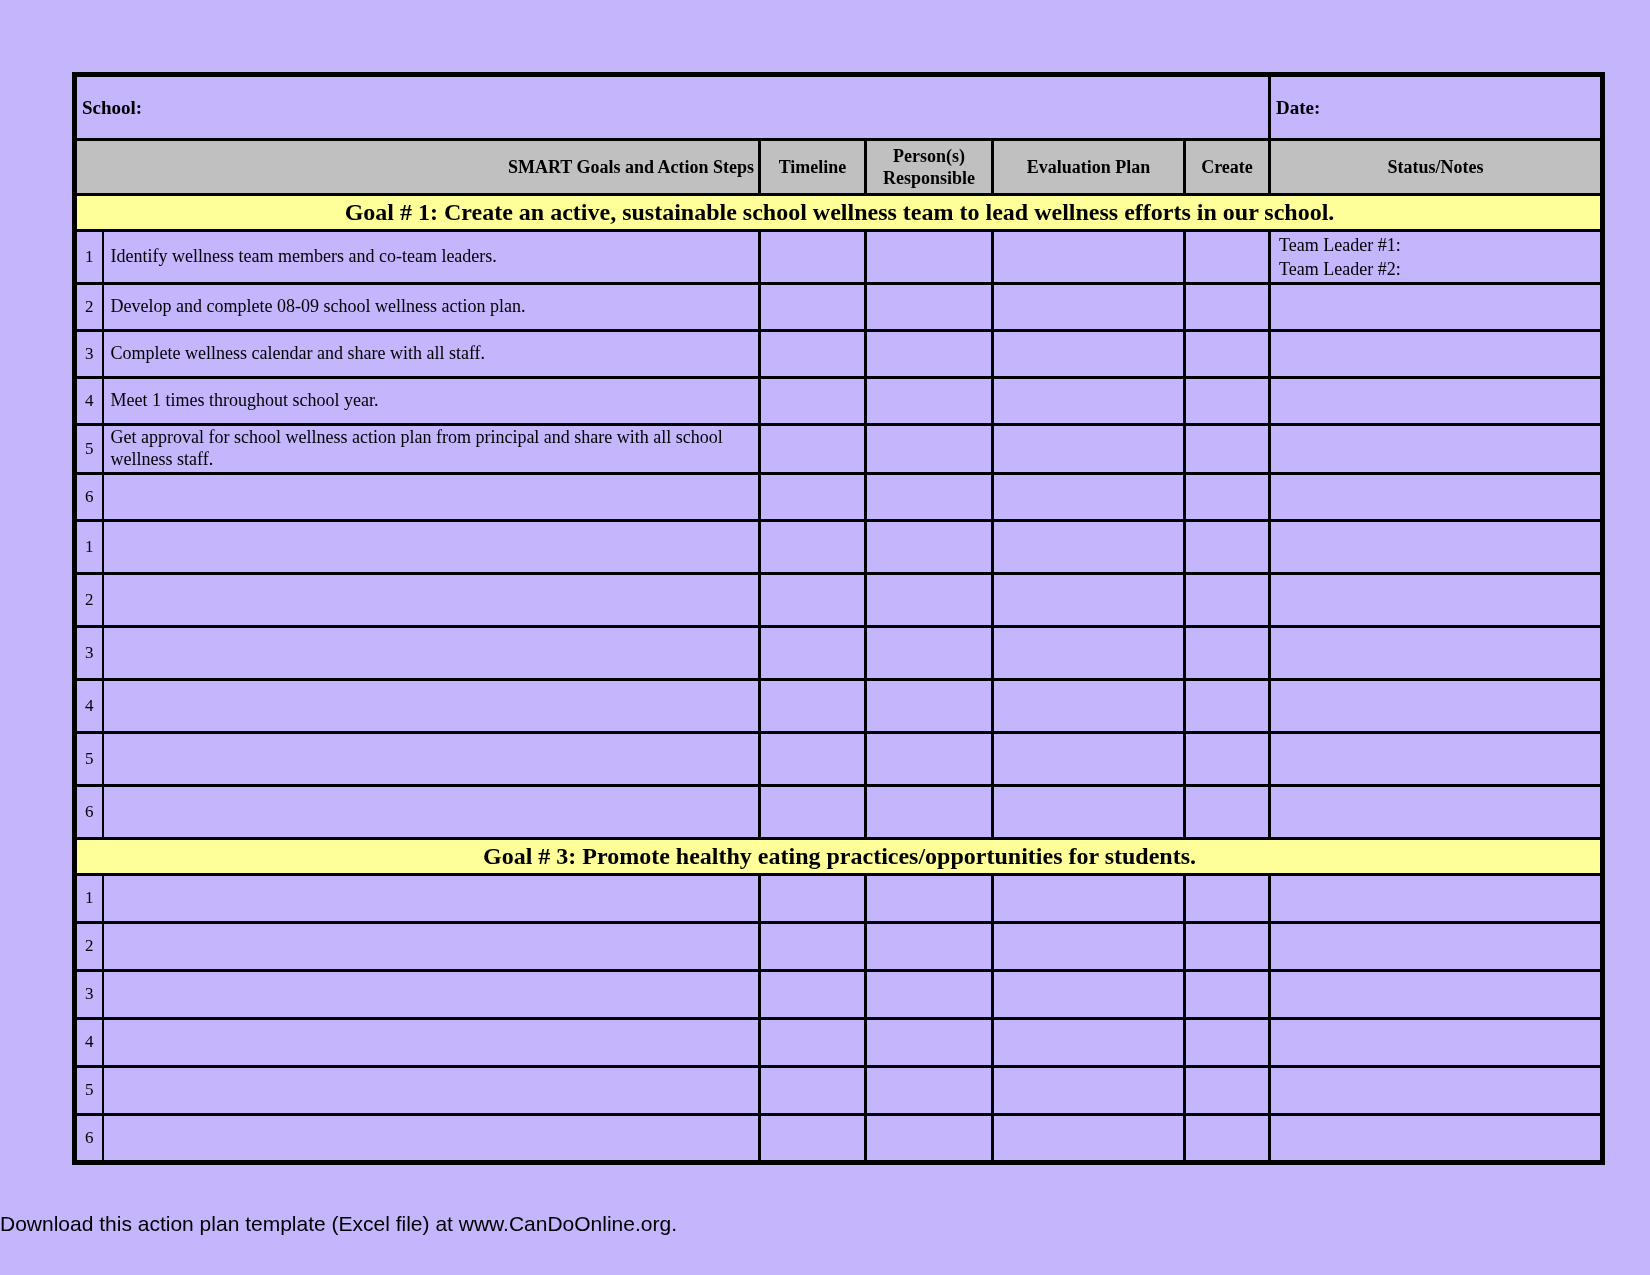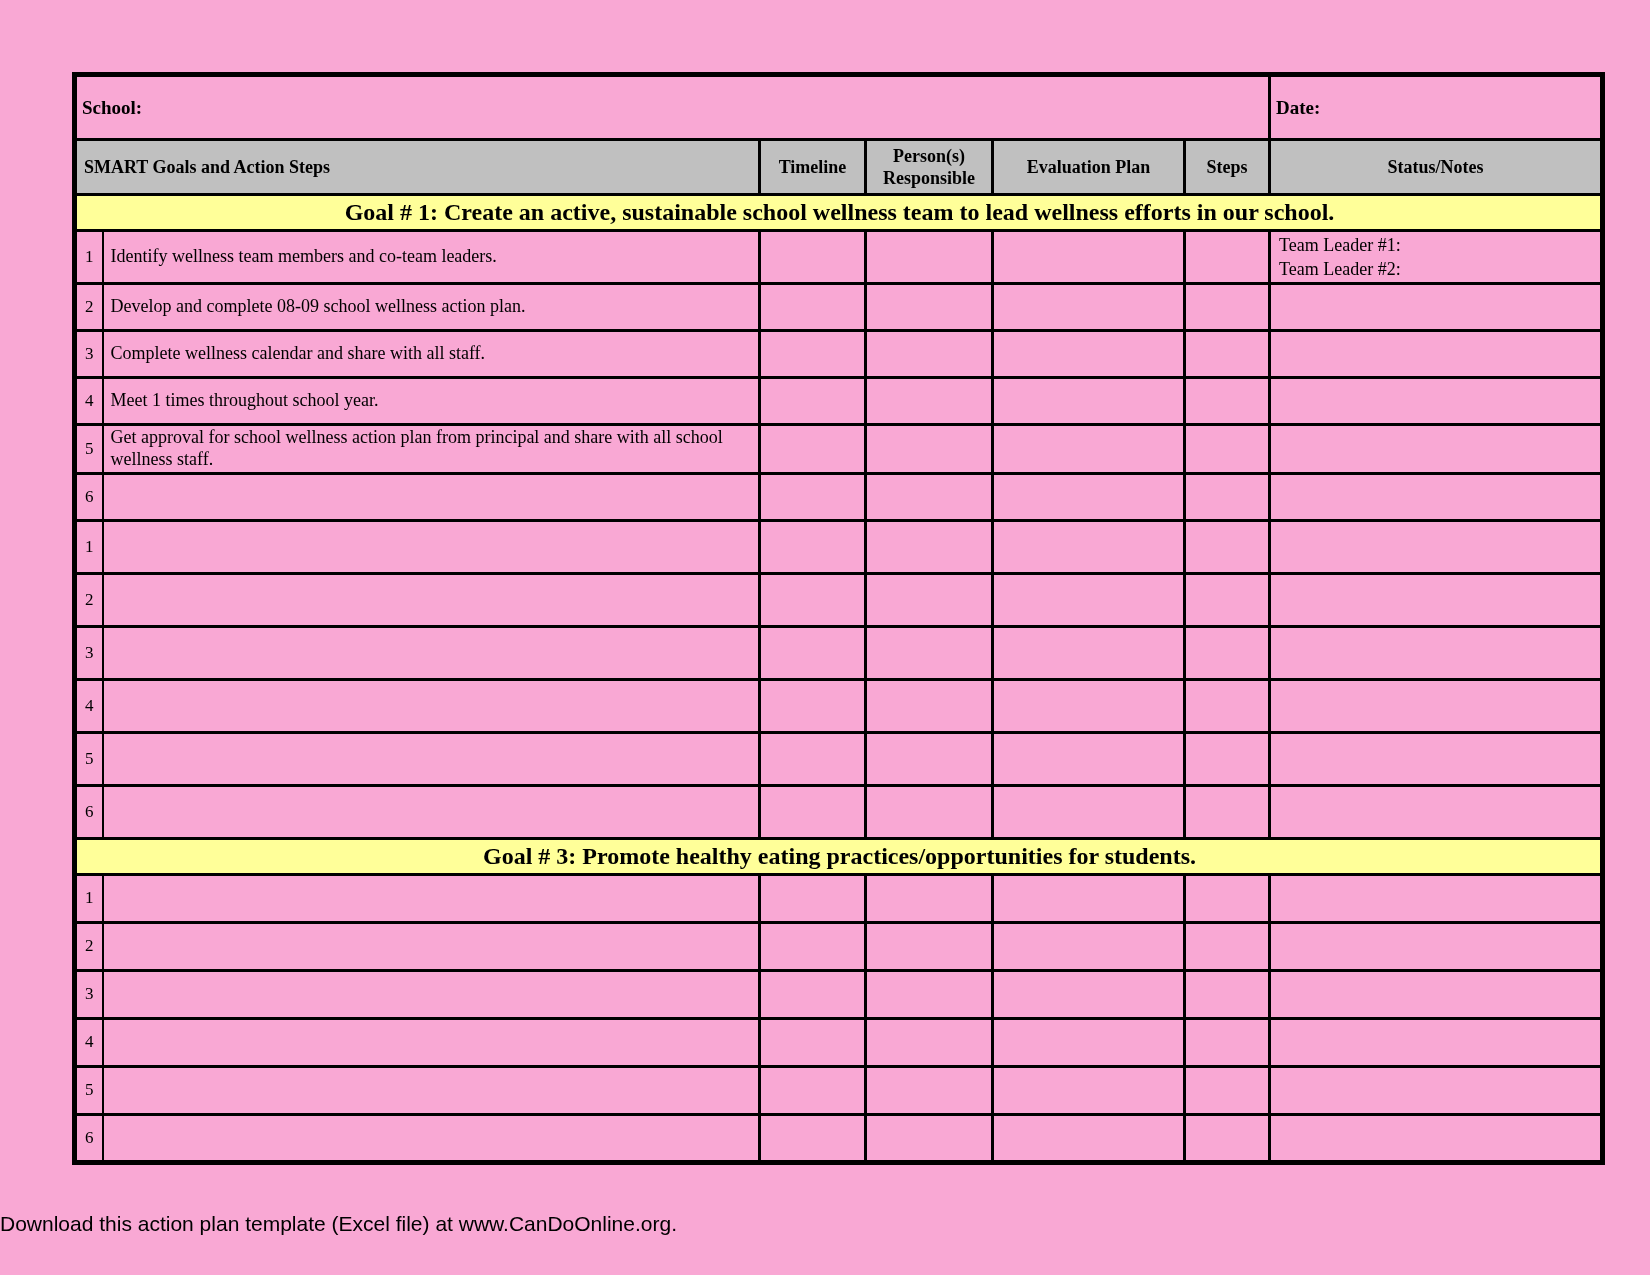--- a/index.html
+++ b/index.html
@@ -1,33 +1,33 @@
 <!DOCTYPE html>
 <html><head>
 <meta charset="utf-8">
 <style>
   html,body { margin:0; padding:0; background:#ffffff; }
   .page {
-    position:relative; width:1650px; height:1275px; background:#f9a8d4;
+    position:relative; width:1650px; height:1275px; background:#c4b5fd;
     font-family:"Liberation Serif","DejaVu Serif",serif; color:#000;
     overflow:hidden;
   }
   table.plan {
     position:absolute; left:72px; top:72px; width:1528px;
     border-collapse:collapse; table-layout:fixed;
     border:5px solid #000;
   }
   td { border:3px solid #000; padding:0 5px; vertical-align:middle; overflow:hidden; }
 
   tr.row-title td { font-weight:bold; font-size:19px; }
   tr.row-hdr td {
     background:#C0C0C0; font-weight:bold; font-size:18px;
     text-align:center; padding:2px 4px; line-height:1.25;
   }
-  tr.row-hdr td.main { text-align:left; padding-left:7px; }
+  tr.row-hdr td.main { text-align:right; padding-left:7px; }
   tr.row-goal td {
     background:#FFFF99; font-weight:bold; font-size:24px;
     text-align:center; padding-left:7px;
   }
   td.num   { text-align:center; font-size:17px; padding:0 2px; border-right-width:2px; }
   td.action{ font-size:18px; line-height:1.22; border-left-width:2px; padding:1px 7px;margin-left:40px; }
   td.status{ font-size:18px; white-space:pre-line; line-height:1.35; padding-left:8px; }
   td.blank { }
 
   tr.h65{height:65px} tr.h55{height:55px} tr.h36{height:36px}
@@ -57,21 +57,21 @@
         <tr class="row-title h65">
       <td colspan="6">School:</td>
       <td>Date:</td>
     </tr>
 
     <tr class="row-hdr h55">
       <td colspan="2" class="main">SMART Goals and Action Steps</td>
       <td>Timeline</td>
       <td>Person(s) Responsible</td>
       <td>Evaluation Plan</td>
-      <td>Steps</td>
+      <td>Create</td>
       <td>Status/Notes</td>
     </tr>
 
     <tr class="row-goal h36">
       <td colspan="7">Goal # 1: Create an active, sustainable school wellness team to lead wellness efforts in our school.</td>
     </tr>
 
     <tr class="h53">
       <td class="num">1</td>
       <td class="action">Identify wellness team members and co-team leaders.</td>

